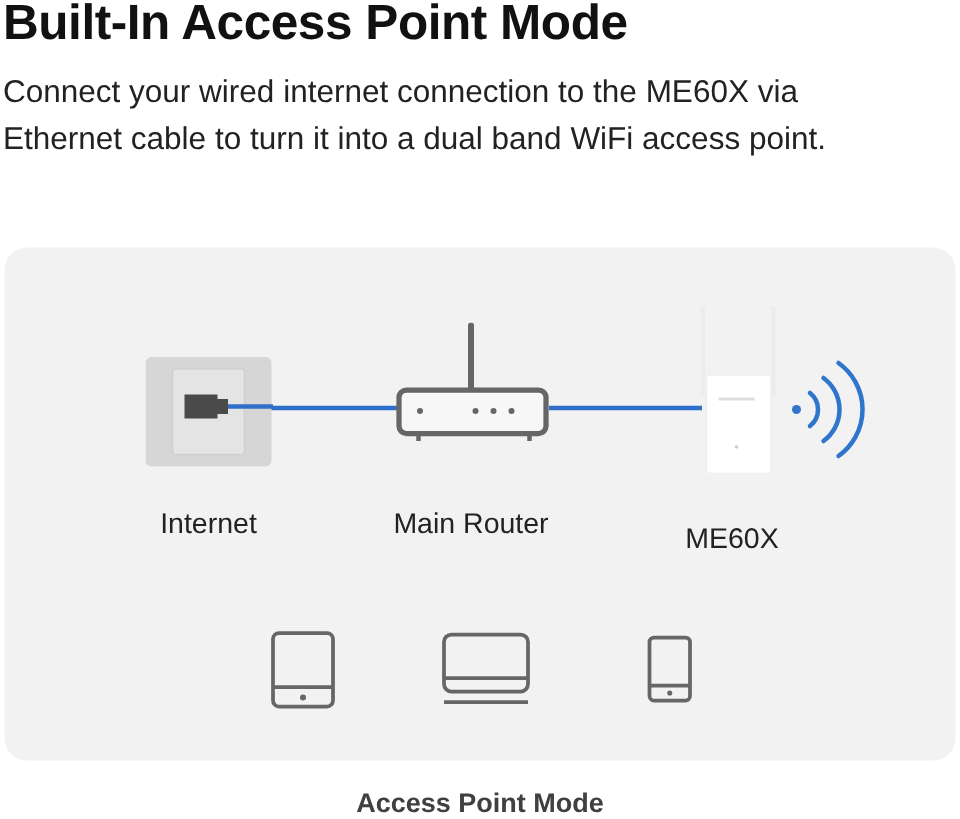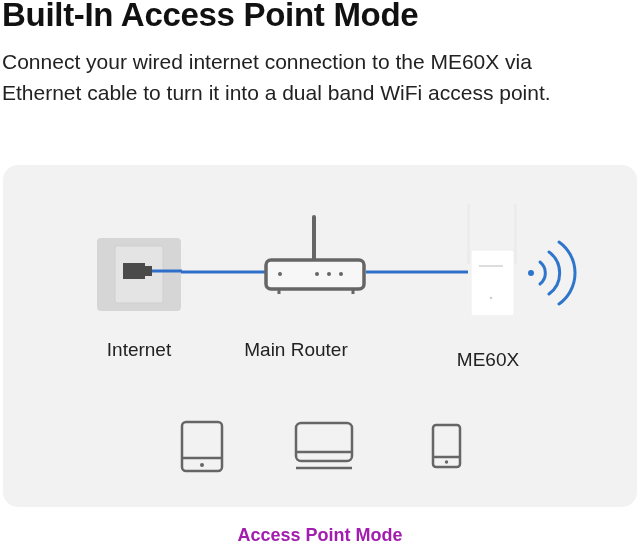--- a/index.html
+++ b/index.html
@@ -2,21 +2,21 @@
 <html><head>
 <meta charset="utf-8">
 <style>
   html,body{margin:0;padding:0;background:#ffffff;}
   body{width:640px;height:546px;position:relative;overflow:hidden;font-family:"Liberation Sans",sans-serif;color:#111;}
   .title{position:absolute;left:2px;top:-4px;font-size:33px;font-weight:bold;letter-spacing:-0.3px;color:#111;white-space:nowrap;}
   .desc{position:absolute;left:2px;top:46px;font-size:21px;line-height:31px;color:#222;width:640px;}
   .panel{position:absolute;left:3px;top:165px;width:634px;height:342px;background:#f2f2f2;border-radius:15px;}
   .abs{position:absolute;}
   .label{position:absolute;font-size:19px;color:#222;white-space:nowrap;transform:translateX(-50%);}
-  .caption{position:absolute;left:320px;top:525px;transform:translateX(-50%);font-size:18px;font-weight:bold;color:#a21caf;white-space:nowrap;}
+  .caption{position:absolute;left:320px;top:525px;transform:translateX(-50%);font-size:18px;font-weight:bold;color:#404040;white-space:nowrap;}
 </style>
 </head>
 <body>
 
 <div class="title">Built-In Access Point Mode</div>
 <div class="desc">
   <div>Connect your wired internet connection to the ME60X via</div>
   <div>Ethernet cable to turn it into a dual band WiFi access point.</div>
 </div>
 
@@ -39,21 +39,21 @@
 <svg class="abs" style="left:262px;top:215px" width="108" height="80">
   <line x1="52" y1="2" x2="52" y2="45" stroke="#666" stroke-width="4" stroke-linecap="round"></line>
   <rect x="4" y="45" width="98" height="29" rx="5" fill="#f7f7f7" stroke="#666" stroke-width="3.5"></rect>
   <circle cx="18" cy="59" r="2" fill="#666"></circle>
   <circle cx="55" cy="59" r="2" fill="#666"></circle>
   <circle cx="67" cy="59" r="2" fill="#666"></circle>
   <circle cx="79" cy="59" r="2" fill="#666"></circle>
   <line x1="17" y1="74" x2="17" y2="79" stroke="#666" stroke-width="3"></line>
   <line x1="91" y1="74" x2="91" y2="79" stroke="#666" stroke-width="3"></line>
 </svg>
-<div class="label" style="left:296px;top:339px">Main Router</div>
+<div class="label" style="left:314px;top:339px">Main Router</div>
 
 <svg class="abs" style="left:462px;top:200px" width="60" height="115">
   <rect x="5" y="4" width="3" height="60" fill="#ececec"></rect>
   <rect x="52" y="4" width="3" height="60" fill="#ececec"></rect>
   <rect x="9" y="50" width="43" height="70" rx="2" fill="#ffffff" stroke="#eeeeee" stroke-width="1"></rect>
   <rect x="17" y="65" width="24" height="2" fill="#dddddd"></rect>
   <circle cx="29" cy="98" r="1.2" fill="#cccccc"></circle>
 </svg>
 <div class="label" style="left:488px;top:349px">ME60X</div>
 

